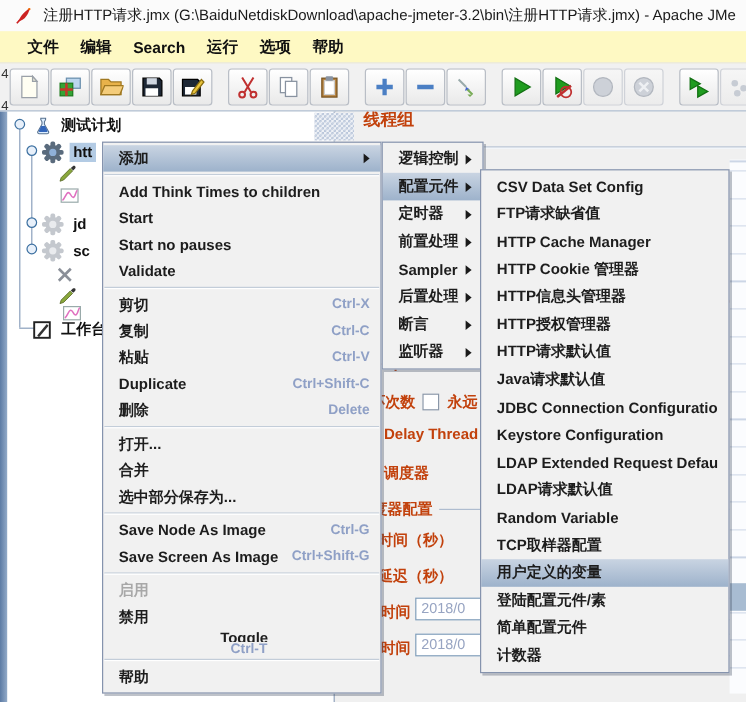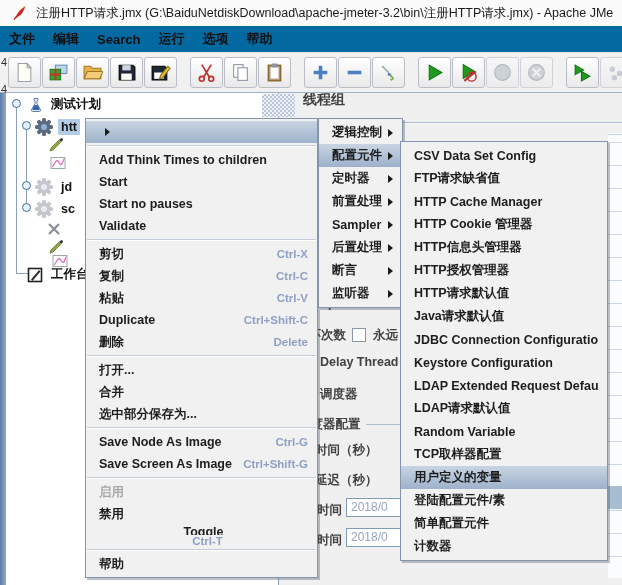--- a/index.html
+++ b/index.html
@@ -8,22 +8,22 @@
        background:#f0f0f0;-webkit-font-smoothing:antialiased;}
   .window{position:absolute;inset:0;background:#fafafa;}
 
   
   .titlebar{position:absolute;left:0;top:0;width:622px;height:26px;background:#fbfbfb;
             display:flex;align-items:center;overflow:hidden;}
   .titlebar .appicon{width:16px;height:16px;margin:0 8px 0 12px;flex:0 0 auto;}
   .titlebar .title{font-size:12.5px;color:#1a1a1a;white-space:nowrap;}
 
   
-  .menubar{position:absolute;left:0;top:26px;width:622px;height:27px;background:#0369a1;
-           display:flex;align-items:center;padding-left:0;box-sizing:border-box;
+  .menubar{position:absolute;left:0;top:26px;width:622px;height:27px;background:#fef9c3;
+           display:flex;align-items:center;padding-left:14px;box-sizing:border-box;
            border-bottom:1px solid #e3e3e3;}
   .menubar-item{font-size:13px;font-weight:bold;color:#111;padding:4px 9px;white-space:nowrap;}
 
   
   .toolbar{position:absolute;left:0;top:53px;width:622px;height:39px;background:#f1f1f1;
            display:flex;align-items:center;padding-left:8px;box-sizing:border-box;}
   .tbtn{width:33px;height:31px;flex:0 0 auto;margin-right:1px;border:1px solid #b9bec6;
         border-radius:3px;background:linear-gradient(#ffffff,#e9e9e9);
         display:flex;align-items:center;justify-content:center;box-sizing:border-box;}
   .tbtn.gap{margin-left:12px;}
@@ -47,21 +47,21 @@
   .trow .ticon{display:inline-block;}
   .trow .tlabel{font-size:12.5px;font-weight:bold;color:#111;margin-left:4px;padding:1px 3px;white-space:nowrap;}
   .trow.selected .tlabel{background:#b3cbe4;}
   .tline{position:absolute;background:#8aa0bc;}
   .thandle{position:absolute;width:7px;height:7px;border:1px solid #3b6fa0;border-radius:50%;
            background:#e8f0fa;}
   .ticon svg{display:block;}
 
   
   .right-panel{position:absolute;left:280px;top:0;width:342px;height:493px;background:#f0f0f0;overflow:hidden;}
-  .frag{position:absolute;font-size:12.5px;font-weight:bold;color:#404040;white-space:nowrap;}
+  .frag{position:absolute;font-size:12.5px;font-weight:bold;color:#c2410c;white-space:nowrap;}
   .frag.title{font-size:14px;}
   .frag.en{font-weight:bold;}
   .bg-line{position:absolute;height:1px;background:#aebccf;}
   .bg-line.lt{background:#f3f7fc;}
   .bg-input{position:absolute;height:19px;background:#fff;border:1px solid #7f9db9;
             font-size:12px;color:#97a4c2;padding:1px 0 0 4px;box-sizing:border-box;overflow:hidden;}
   .bg-checkbox{position:absolute;width:12px;height:12px;background:#fff;border:1px solid #8a97a8;}
   .right-strip{position:absolute;background:#fbfcfe;
         background-image:repeating-linear-gradient(180deg,#ccd6e6 0,#ccd6e6 1px,transparent 1px,transparent 23px);}
   .strip-hl{position:absolute;background:#a8bcd2;}
@@ -364,20 +364,21 @@
             <span class="tlabel">工作台</span>
           </div>
         </div>
     </div>
 
     <div class="edge-strip"></div>
     <div class="splitter-checker"></div>
 
     <div class="menu" id="context-menu">
         <div class="mi hl" style="height: 22px;">
+          <span class="lbl">添加</span>
           <span class="arr"></span>
         </div>
         <div class="msep"></div>
         <div class="mi" style="height: 22px;">
           <span class="lbl">Add Think Times to children</span>
         </div>
         <div class="mi" style="height: 22px;">
           <span class="lbl">Start</span>
         </div>
         <div class="mi" style="height: 22px;">

